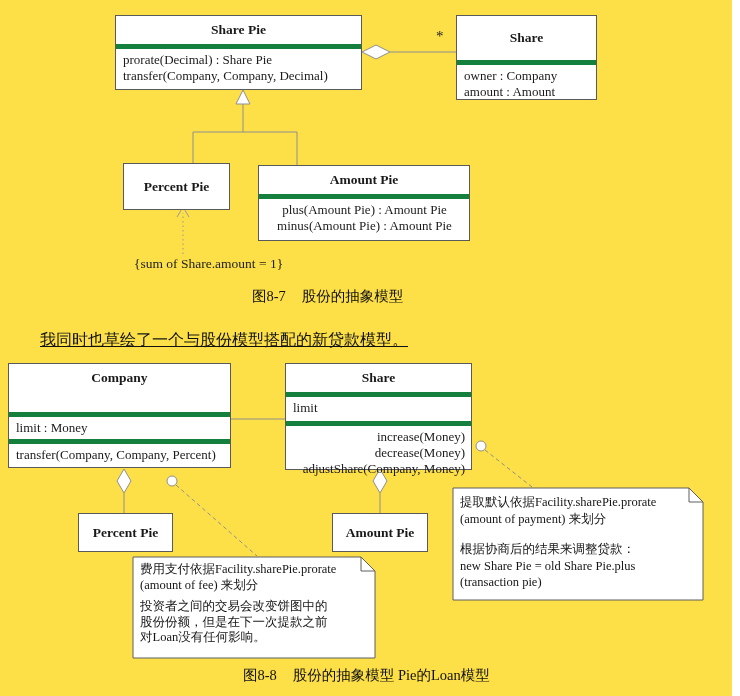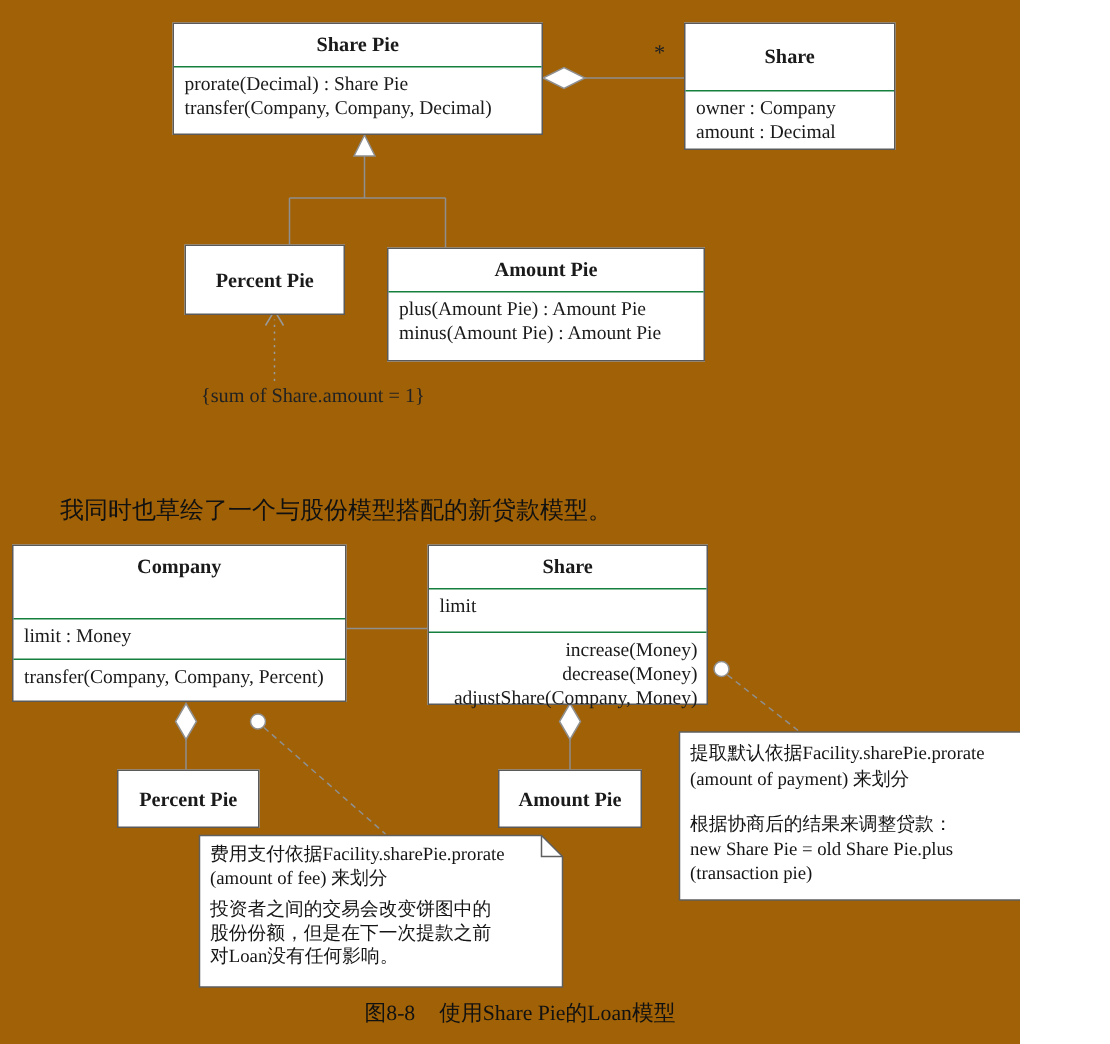--- a/index.html
+++ b/index.html
@@ -1,30 +1,30 @@
 <!DOCTYPE html>
 <html><head>
 <meta charset="utf-8">
 <style>
   html,body{margin:0;padding:0;background:#fff;}
   #page{
-    position:relative;width:680px;height:696px;background:#a16207;
+    position:relative;width:732px;height:696px;background:#fde047;
     font-family:"Liberation Serif","DejaVu Serif",serif;color:#1a1a1a;
     overflow:hidden;
   }
   svg.overlay{position:absolute;left:0;top:0;width:740px;height:696px;pointer-events:none;}
   .uml-class{
     position:absolute;background:#fff;border:1px solid #5a5a5a;box-sizing:border-box;
   }
   .uml-title{
     display:flex;align-items:center;justify-content:center;
     font-weight:bold;font-size:13.5px;box-sizing:border-box;
   }
   .uml-compart{
-    border-top:1px solid #15803d;box-sizing:border-box;
+    border-top:5px solid #15803d;box-sizing:border-box;
     font-size:13px;line-height:16px;padding:3px 6px 2px 7px;
     white-space:pre-line;
   }
   .ml{white-space:pre-line;}
   .mult{position:absolute;font-size:15px;color:#222;}
   .constraint{position:absolute;font-size:13.5px;color:#222;}
   .caption{position:absolute;font-size:14.5px;color:#111;}
   .caption .gap{display:inline-block;width:16px;}
   .body-par{position:absolute;font-size:16px;color:#111;}
   .note-text{position:absolute;font-size:12.5px;color:#151515;box-sizing:border-box;}
@@ -70,39 +70,42 @@
 
   <div class="uml-class" style="left:115px;top:15px;width:247px;height:75px;">
     <div class="uml-title" style="height:28px;">Share Pie</div>
     <div class="uml-compart ml" style="height:46px;">prorate(Decimal) : Share Pie
 transfer(Company, Company, Decimal)</div>
   </div>
 
   <div class="uml-class" style="left:456px;top:15px;width:141px;height:85px;">
     <div class="uml-title" style="height:44px;">Share</div>
     <div class="uml-compart ml" style="height:40px;">owner : Company
-amount : Decimal</div>
+amount : Amount</div>
   </div>
 
   <div class="mult" style="left:436px;top:28px;">*</div>
 
   <div class="uml-class" style="left:123px;top:163px;width:107px;height:47px;">
     <div class="uml-title" style="height:45px;">Percent Pie</div>
   </div>
 
   <div class="uml-class" style="left:258px;top:165px;width:212px;height:76px;">
     <div class="uml-title" style="height:28px;">Amount Pie</div>
-    <div class="uml-compart ml" style="height:47px;">plus(Amount Pie) : Amount Pie
+    <div class="uml-compart ml" style="height:47px;text-align:center;">plus(Amount Pie) : Amount Pie
 minus(Amount Pie) : Amount Pie</div>
   </div>
 
   <div class="constraint" style="left:134px;top:256px;">{sum of Share.amount = 1}</div>
 
+  <div class="caption" style="left:252px;top:287px;">
+    <span>图8-7</span><span class="gap"></span><span>股份的抽象模型</span>
+  </div>
 
-  <div class="body-par" style="left:40px;top:330px;">我同时也草绘了一个与股份模型搭配的新贷款模型。</div>
+  <div class="body-par" style="left:40px;top:330px;text-decoration:underline;">我同时也草绘了一个与股份模型搭配的新贷款模型。</div>
 
   <div class="uml-class" style="left:8px;top:363px;width:223px;height:105px;">
     <div class="uml-title" style="height:28px;">Company</div>
     <div class="uml-compart ml" style="height:27px;margin-top:20px;">limit : Money</div>
     <div class="uml-compart ml" style="height:49px;">transfer(Company, Company, Percent)</div>
   </div>
 
   <div class="uml-class" style="left:285px;top:363px;width:187px;height:107px;">
     <div class="uml-title" style="height:28px;">Share</div>
     <div class="uml-compart ml" style="height:29px;">limit</div>
@@ -129,16 +132,16 @@
 
   <div class="note-text note1-lh" style="left:140px;top:562px;width:226px;">
     <div class="nt-p p1">费用支付依据Facility.sharePie.prorate
 (amount of fee) 来划分</div>
     <div class="nt-p p2">投资者之间的交易会改变饼图中的
 股份份额，但是在下一次提款之前
 对Loan没有任何影响。</div>
   </div>
 
   <div class="caption" style="left:243px;top:666px;">
-    <span>图8-8</span><span class="gap"></span><span>使用Share Pie的Loan模型</span>
+    <span>图8-8</span><span class="gap"></span><span>股份的抽象模型 Pie的Loan模型</span>
   </div>
 
 </div>
 
 </body></html>

